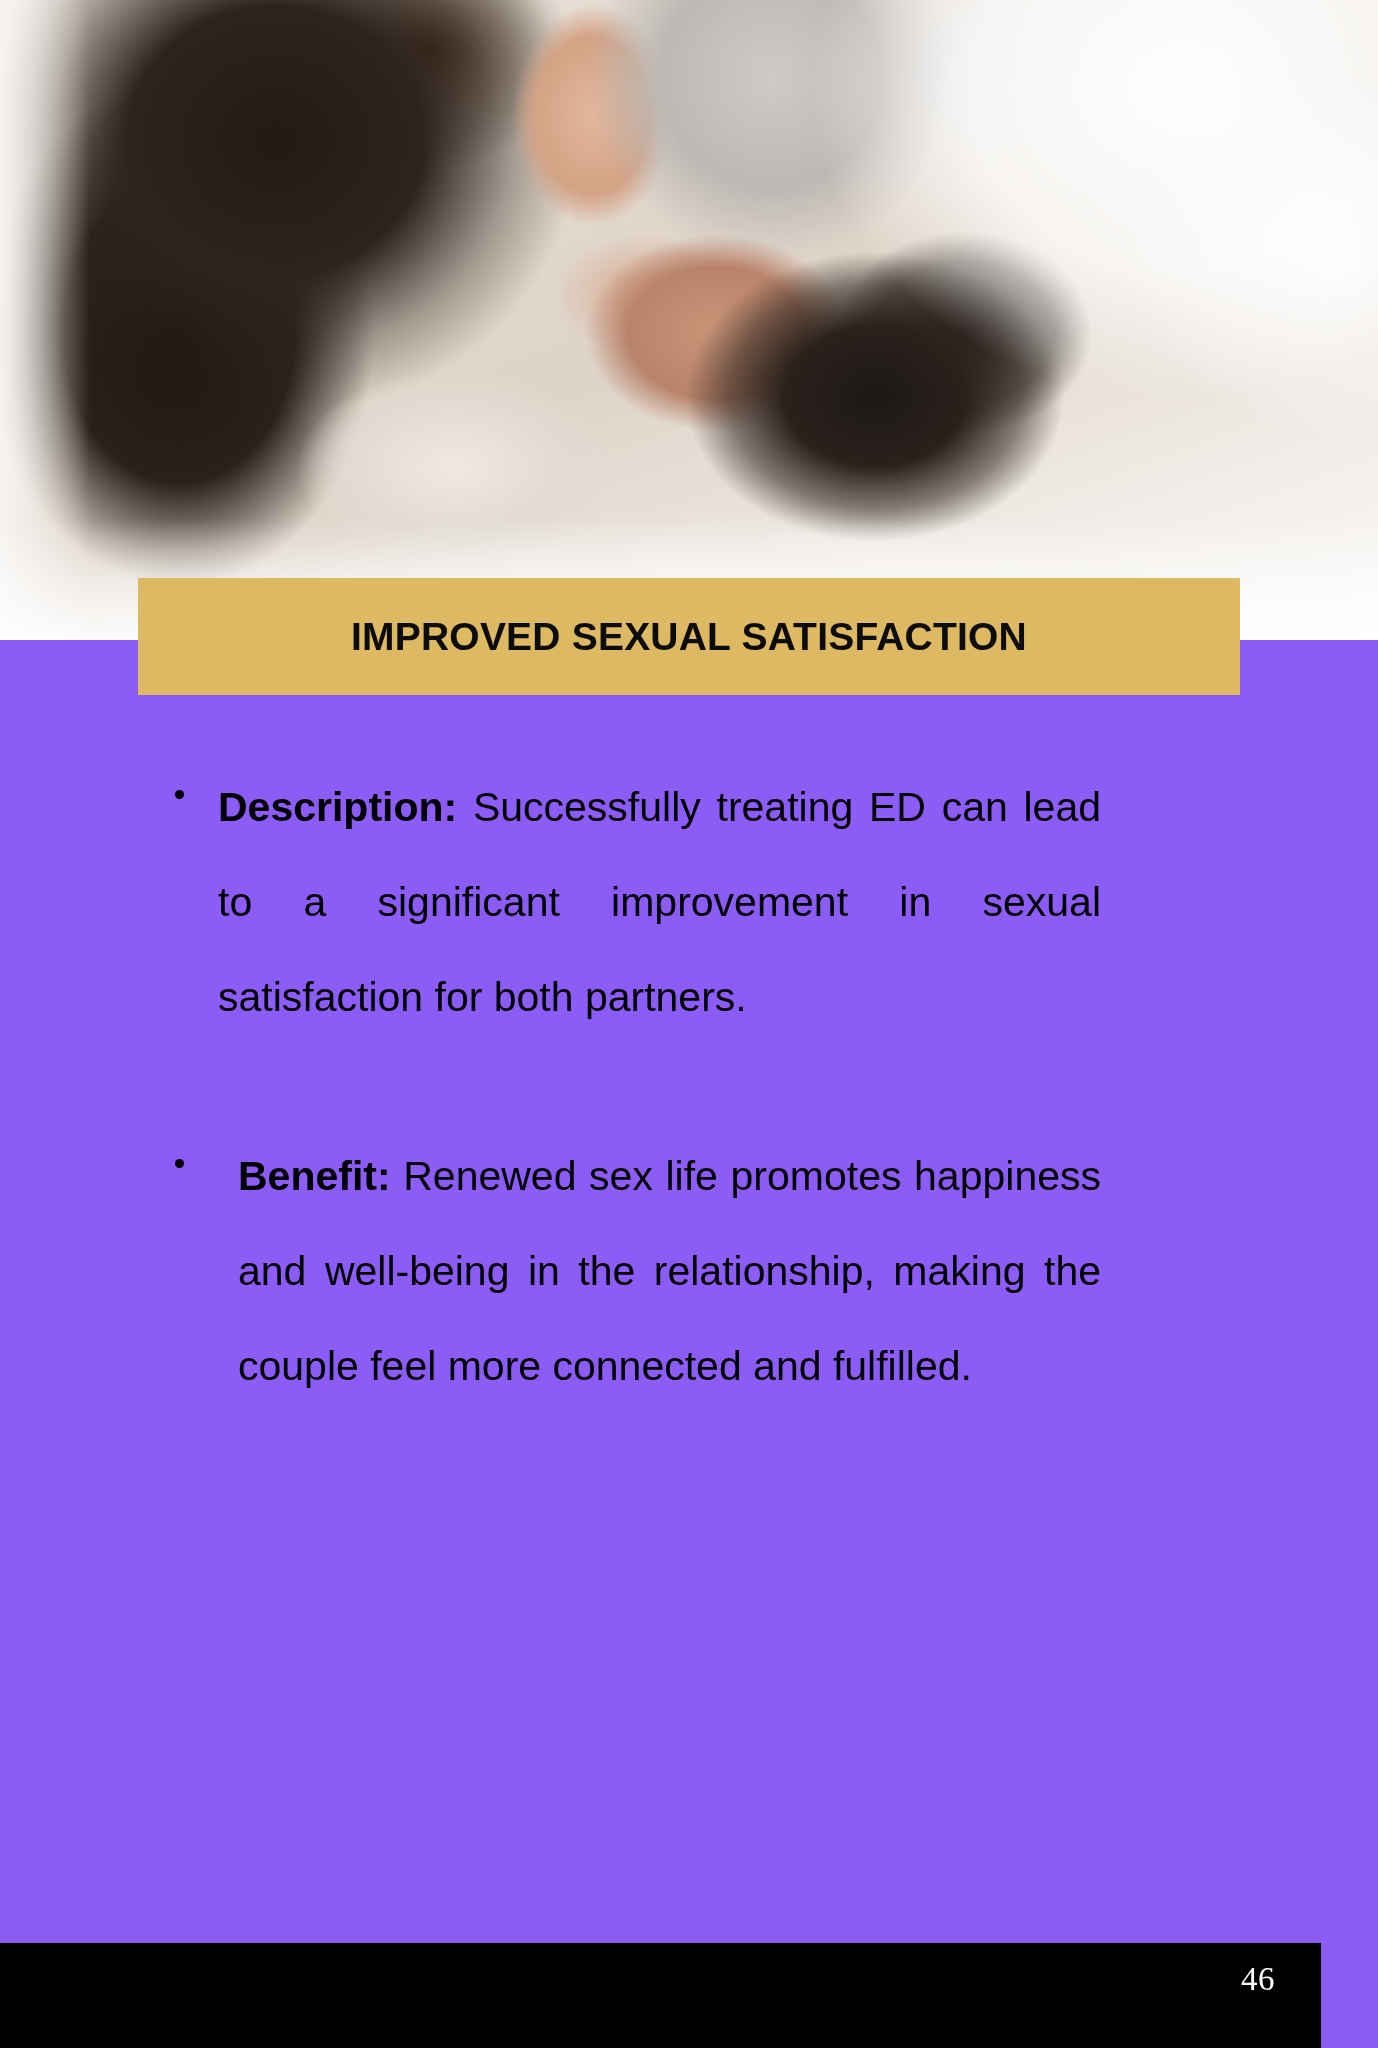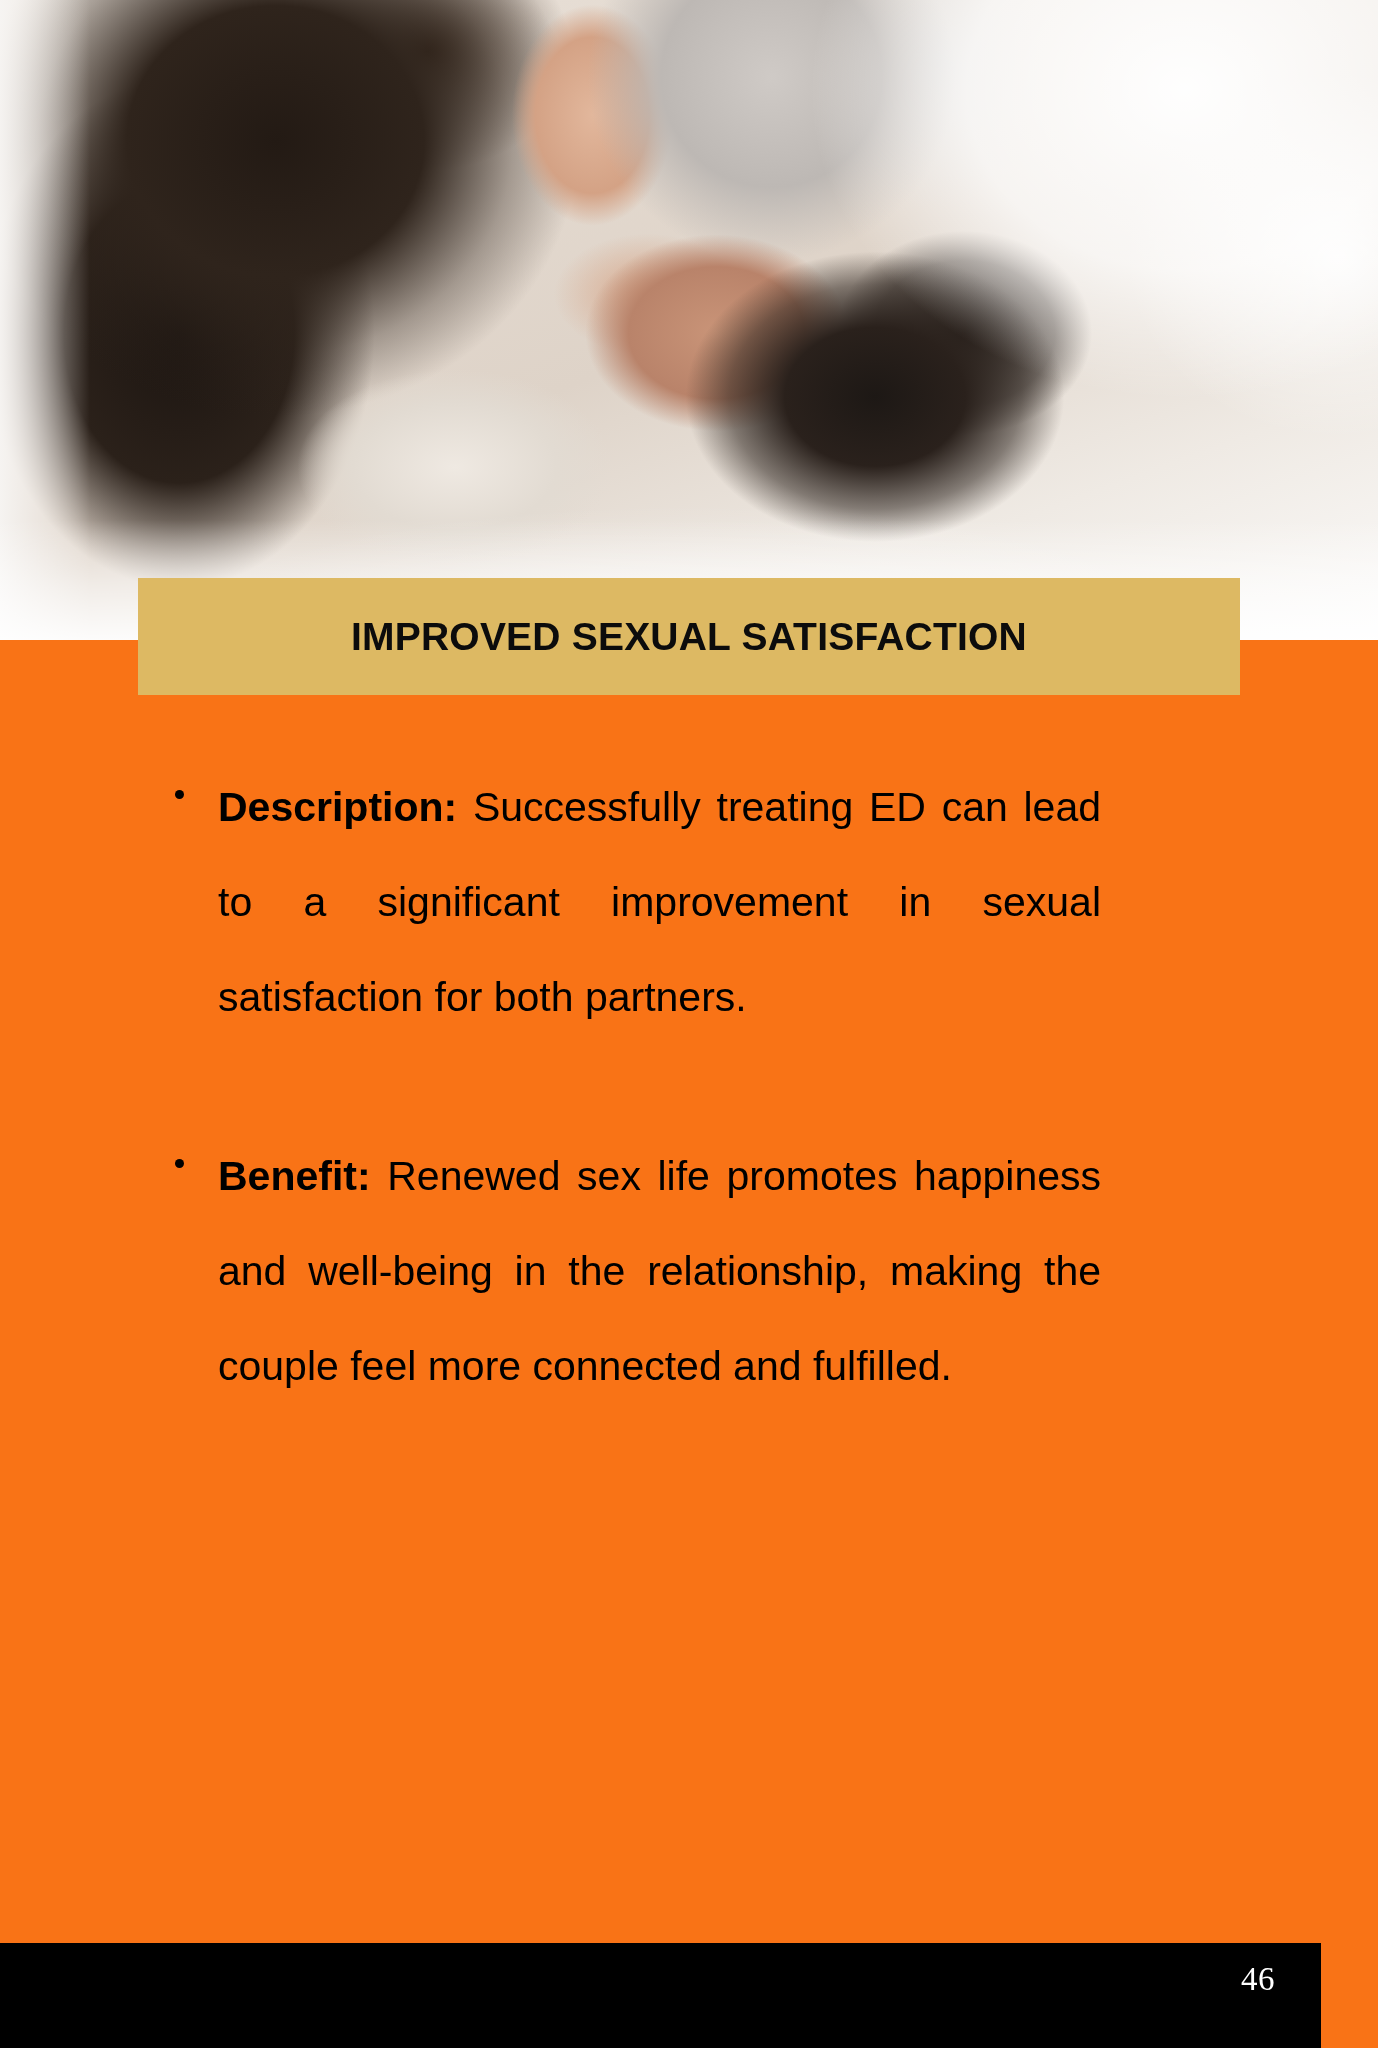--- a/index.html
+++ b/index.html
@@ -8,21 +8,21 @@
     padding: 0;
     background: #ffffff;
   }
   body {
     font-family: "Liberation Sans", sans-serif;
   }
   .slide {
     position: relative;
     width: 1378px;
     height: 2048px;
-    background: #f97316;
+    background: #8b5cf6;
     overflow: hidden;
   }
 
   
   .hero {
     position: absolute;
     left: 0;
     top: 0;
     width: 1378px;
     height: 640px;
@@ -111,21 +111,21 @@
   .bullet-list {
     list-style: none;
     margin: 0;
     padding: 0;
   }
   .bullet-item {
     position: relative;
     margin: 0 0 84px 0;
     padding-left: 0;
   }
-  .bullet-item:last-child { margin-bottom: 0; }
+  .bullet-item:last-child { margin-bottom: 0; padding-left: 20px; }
   .bullet-dot {
     position: absolute;
     left: 175px;
     top: 30px;
     width: 9px;
     height: 9px;
     border-radius: 50%;
     background: #000000;
   }
   .bullet-text {

